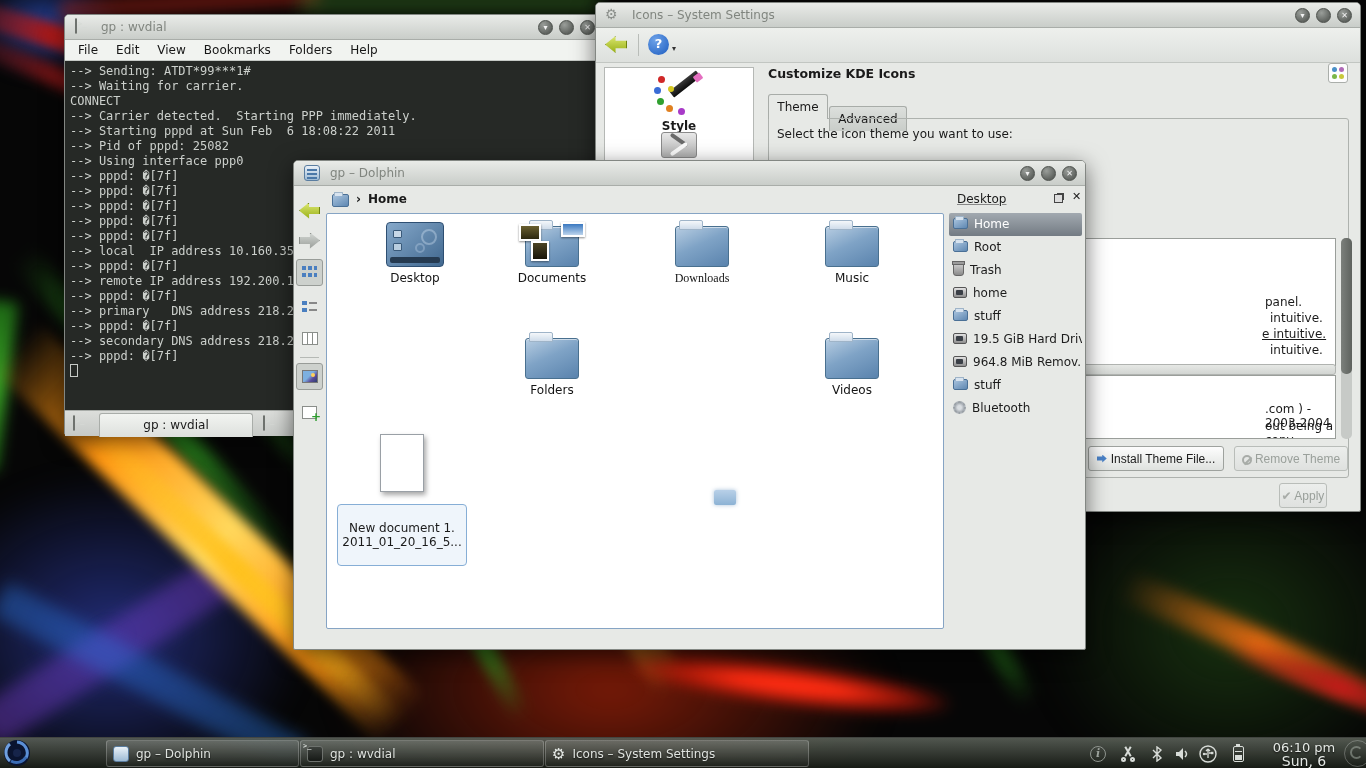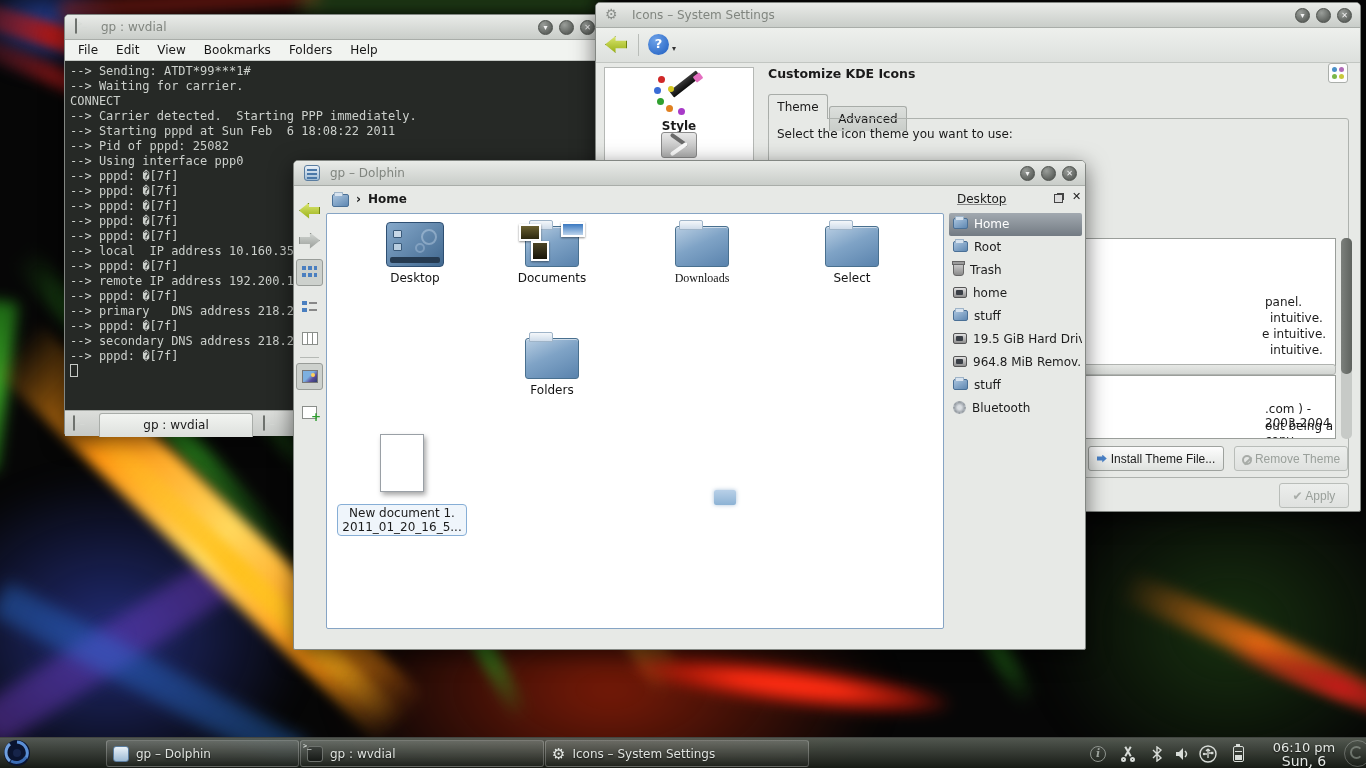--- a/index.html
+++ b/index.html
@@ -227,39 +227,39 @@
     </div>
     <div class="tab inactive" style="left:233px;top:93px;width:78px;margin-top:10px;">
       <span>Advanced</span>
     </div>
     <div style="position:absolute;left:172px;top:115px;width:581px;height:360px;border:1px solid #aeb2ae;border-radius:0 3px 3px 3px;">
       <div style="position:absolute;left:8px;top:8px;">Select the icon theme you want to use:</div>
 
       <div style="position:absolute;left:8px;top:119px;width:559px;height:128px;background:#fff;border:1px solid #9a9e9a;overflow:hidden;">
         <div style="position:absolute;left:487px;top:56px;">panel.</div>
         <div style="position:absolute;left:492px;top:72px;">intuitive.</div>
-        <div style="position:absolute;left:484px;top:88px;">e intuitive.</div>
+        <div style="position:absolute;left:484px;top:88px;text-decoration:underline;">e intuitive.</div>
         <div style="position:absolute;left:492px;top:104px;">intuitive.</div>
       </div>
       <div style="position:absolute;left:8px;top:245px;width:559px;height:11px;background:linear-gradient(#e6e8e5,#d2d5d2);border:1px solid #b0b3b0;border-radius:3px;"></div>
       <div style="position:absolute;left:8px;top:256px;width:559px;height:64px;background:#fff;border:1px solid #9a9e9a;overflow:hidden;">
         <div style="position:absolute;left:487px;top:26px;">.com ) - 2003-2004</div>
         <div style="position:absolute;left:487px;top:43px;">out being a copy</div>
       </div>
       <div style="position:absolute;left:572px;top:119px;width:11px;height:201px;background:#c7cac7;border-radius:5px;">
         <div style="position:absolute;left:0;top:0;width:11px;height:136px;background:linear-gradient(90deg,#7c807c,#5e625e);border-radius:5px;"></div>
       </div>
       <button class="btn" style="position:absolute;left:319px;top:327px;width:136px;height:25px;">
         <span style="display:inline-block;width:10px;height:8px;background:#4a82c8;clip-path:polygon(0 25%,55% 25%,55% 0,100% 50%,55% 100%,55% 75%,0 75%);margin-right:4px;"></span><span>Install Theme File...</span>
       </button>
       <button class="btn disabled" style="position:absolute;left:465px;top:327px;width:114px;height:25px;">
         <span style="display:inline-block;width:10px;height:10px;border:2px solid #a8aca8;border-radius:50%;position:relative;vertical-align:-2px;margin-right:3px;"><span style="position:absolute;left:-1px;top:3px;width:10px;height:2px;background:#a8aca8;transform:rotate(-45deg);"></span></span><span>Remove Theme</span>
       </button>
     </div>
-    <button class="btn disabled" style="position:absolute;left:683px;top:480px;width:70px;height:25px;">
+    <button class="btn disabled" style="position:absolute;left:683px;top:480px;width:48px;height:25px;">
       <span style="color:#a8aca8;">✔</span> <span>Apply</span>
     </button>
   </div>
 
   <div class="win" style="left:293px;top:160px;width:793px;height:490px;z-index:3;">
     <div class="titlebar">
       <span class="app-ico" style="left:10px;top:4px;background:linear-gradient(#eaf1f8,#9dbad4);border:1px solid #5a7da0;">
         <span style="position:absolute;left:2px;top:3px;width:10px;height:2px;background:#4a78a8;"></span>
         <span style="position:absolute;left:2px;top:7px;width:10px;height:2px;background:#4a78a8;"></span>
         <span style="position:absolute;left:2px;top:11px;width:10px;height:2px;background:#4a78a8;"></span>
@@ -324,31 +324,35 @@
           <span class="thumb" style="left:8px;top:19px;width:18px;height:20px;background:linear-gradient(#4c4424,#181408);"></span>
         </div>
         <div class="grid-label">Documents</div>
       </div>
       <div class="grid-item" style="left:300px;top:8px;font-family:Liberation Serif, serif;">
         <div class="folder-lg" style="margin:4px auto 0;"></div>
         <div class="grid-label">Downloads</div>
       </div>
       <div class="grid-item" style="left:450px;top:8px;">
         <div class="folder-lg" style="margin:4px auto 0;"></div>
-        <div class="grid-label">Select</div>
+        <div class="grid-label">Music</div>
       </div>
 
       <div class="grid-item" style="left:150px;top:120px;">
         <div class="folder-lg" style="margin:4px auto 0;"></div>
         <div class="grid-label">Folders</div>
       </div>
+      <div class="grid-item" style="left:450px;top:120px;">
+        <div class="folder-lg" style="margin:4px auto 0;"></div>
+        <div class="grid-label">Videos</div>
+      </div>
 
       <div class="grid-item" style="left:0px;top:220px;">
         <div style="width:44px;height:58px;margin:0 auto;background:#fff;border:1px solid #9aa0a6;box-shadow:2px 3px 5px rgba(0,0,0,.35);"></div>
-        <div style="display:inline-block;margin-top:12px;padding:1px 4px;border:1px solid #86aed6;border-radius:4px;background:rgba(190,215,240,.25);">
+        <div style="display:inline-block;margin-top:12px;padding:16px 4px;border:1px solid #86aed6;border-radius:4px;background:rgba(190,215,240,.25);">
           <div>New document 1.</div>
           <div>2011_01_20_16_5...</div>
         </div>
       </div>
       <div style="position:absolute;left:387px;top:276px;width:22px;height:15px;border-radius:2px;background:linear-gradient(#b8d0e8,#8cb2d4);box-shadow:0 0 4px rgba(150,180,210,.8);"></div>
     </div>
 
     <div style="position:absolute;left:655px;top:52px;width:133px;height:416px;">
       <div class="place-row sel" style="top:0;"><span class="pic folder-sm"></span><span>Home</span></div>
       <div class="place-row" style="top:23px;"><span class="pic folder-sm"></span><span>Root</span></div>

